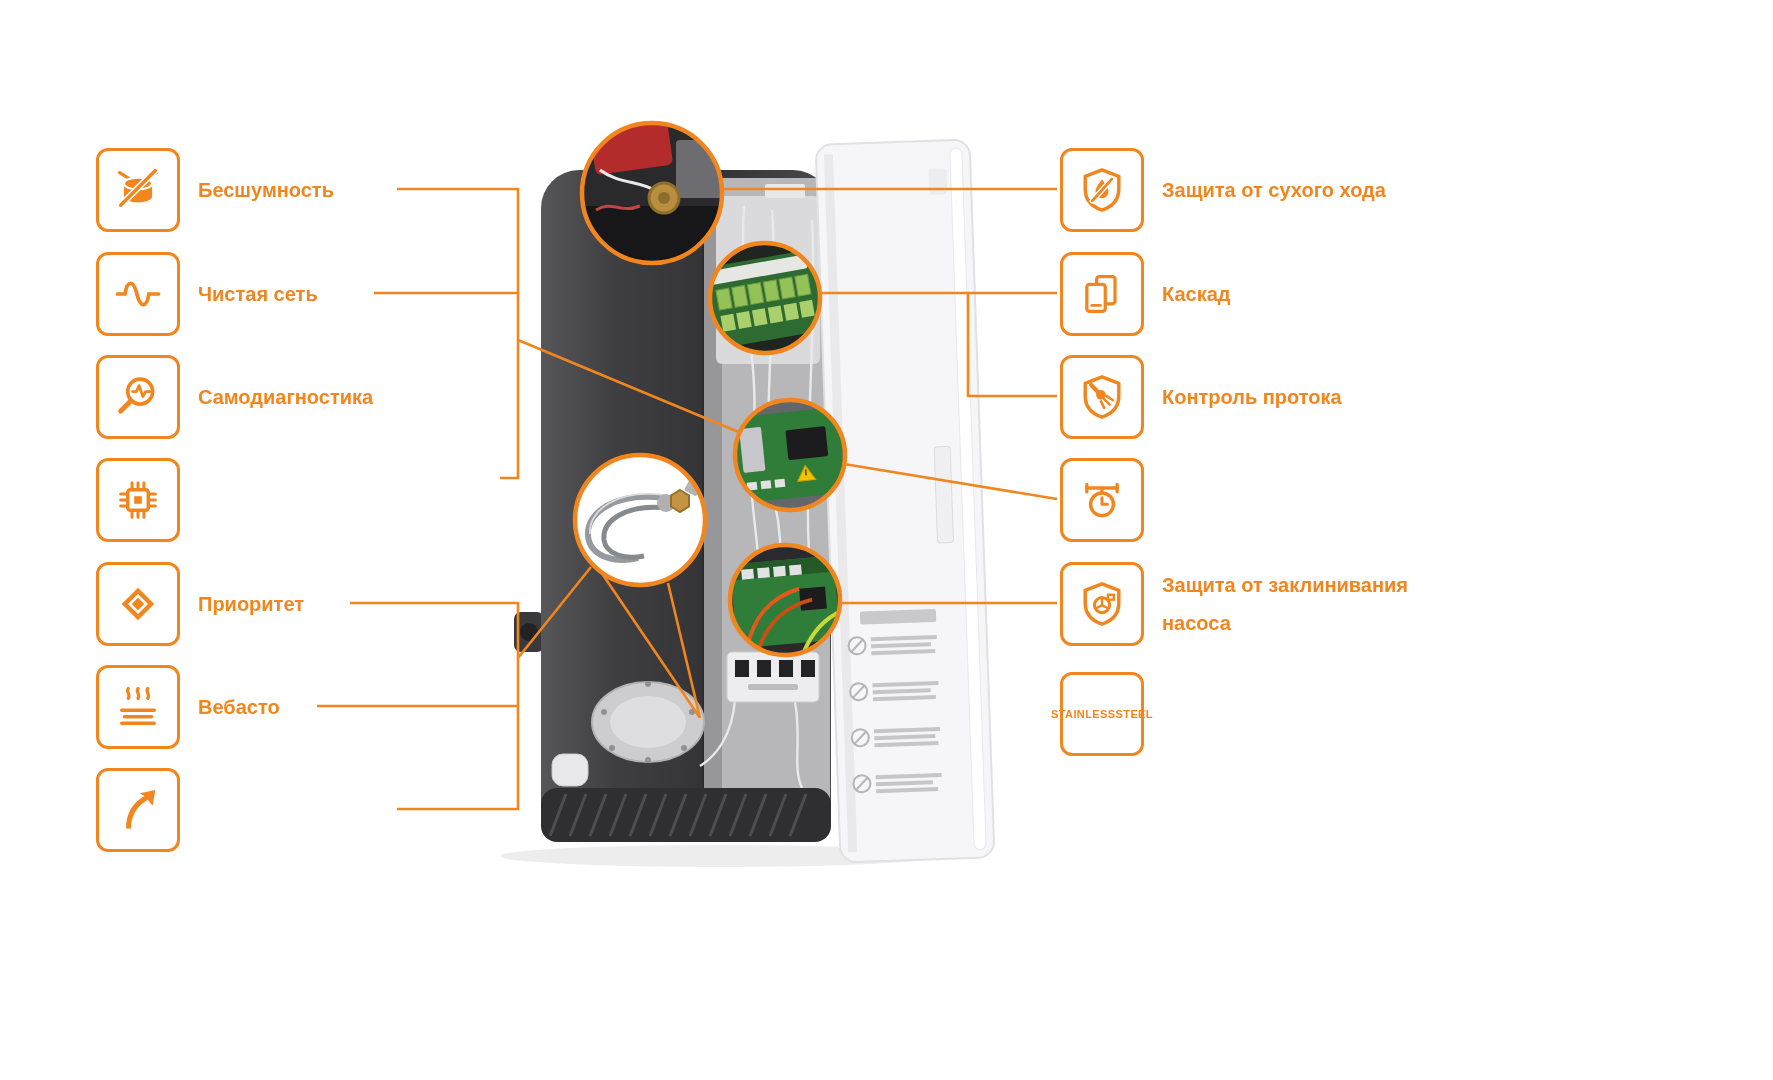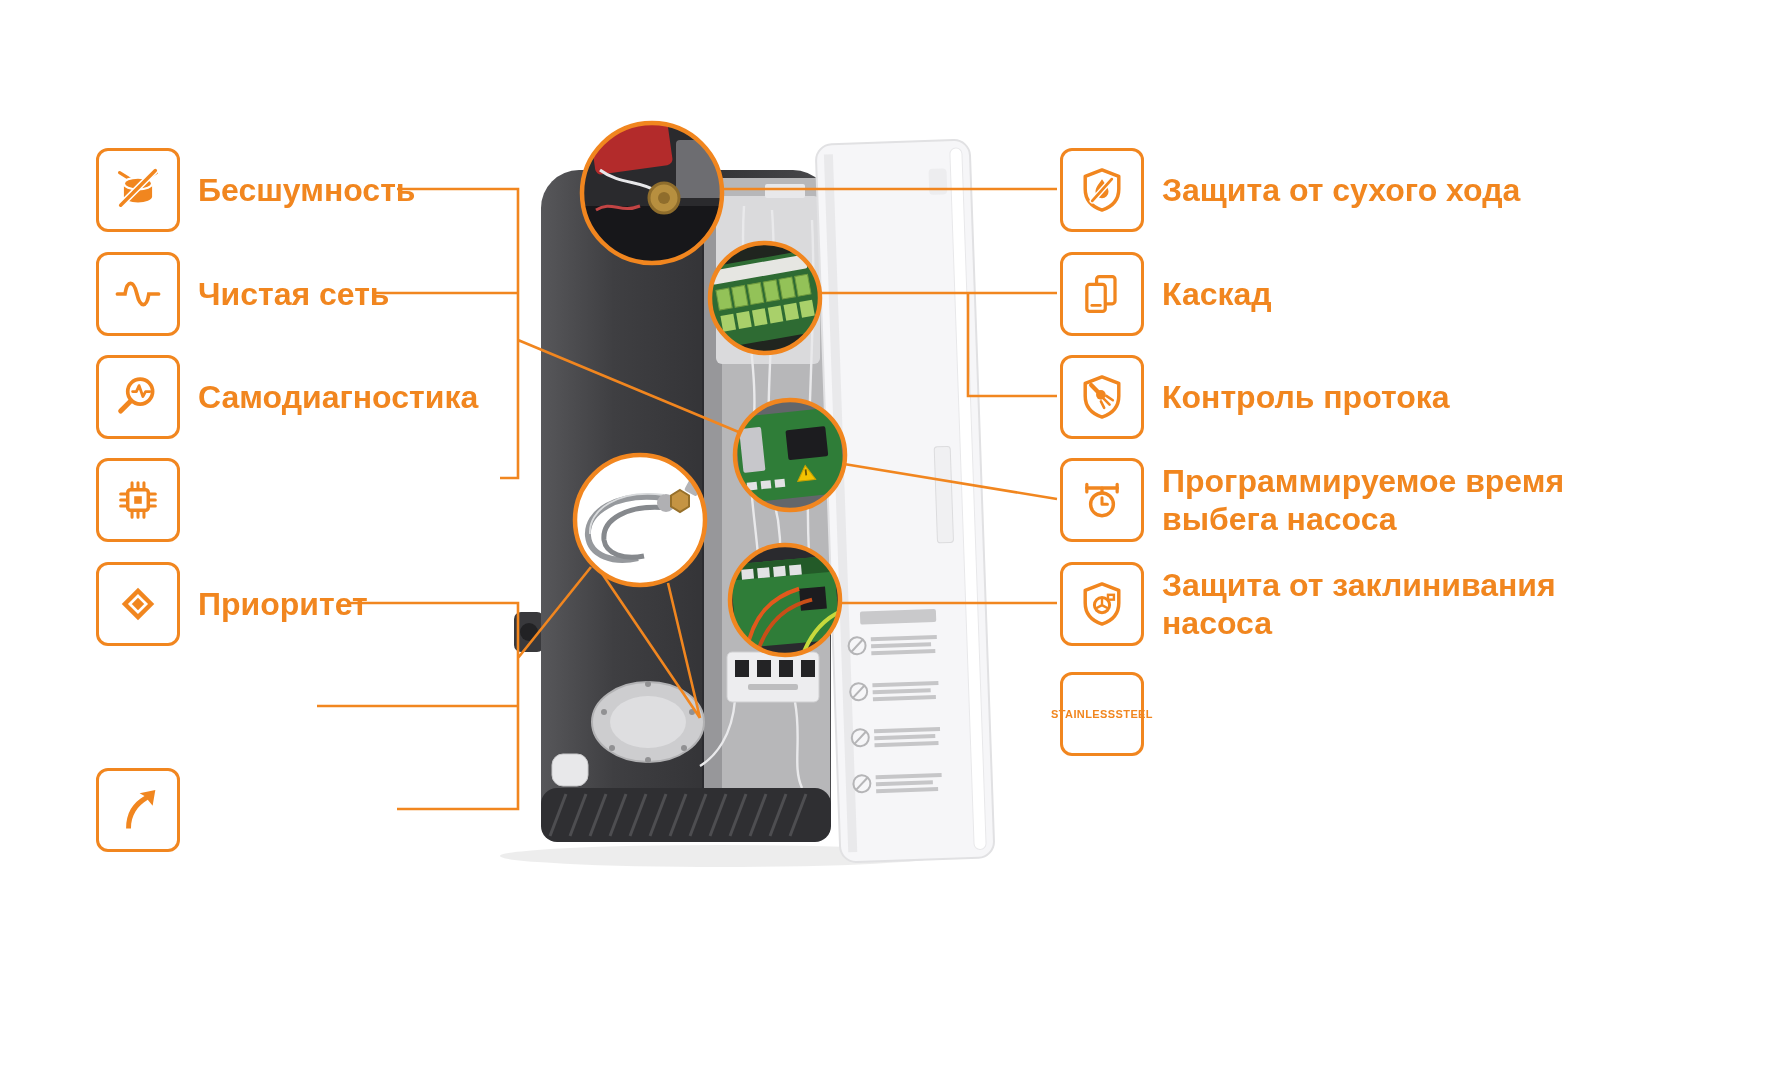--- a/index.html
+++ b/index.html
@@ -11,21 +11,21 @@
   .scene{position:absolute;left:0;top:0;width:1773px;height:1080px;}
   .feature{position:absolute;display:flex;align-items:center;gap:18px;z-index:2;}
   .feature.left{left:96px;}
   .feature.right{left:1060px;}
   .icon-box{
     width:84px;height:84px;box-sizing:border-box;border:3px solid var(--orange);
     border-radius:12px;background:#ffffff;display:flex;flex-direction:row;
     align-items:center;justify-content:center;flex:0 0 auto;
   }
   .label{
-    color:var(--orange);font-weight:bold;font-size:32px;line-height:38px;
+    color:var(--orange);font-weight:bold;font-size:20px;line-height:38px;
     white-space:pre-line;
   }
   .st-text{
     color:var(--orange);font-weight:bold;font-size:11px;line-height:13px;
     letter-spacing:.4px;text-align:center;
   }
   svg.icn{display:block;}
 </style>
 </head>
 <body>
@@ -267,20 +267,29 @@
   <div class="feature left" style="top:562px">
     <div class="icon-box">
       <svg class="icn" width="52" height="52" viewBox="0 0 48 48">
         <path d="M24 9 L39 24 24 39 9 24 Z" fill="#f1861f"></path>
         <path d="M24 16.5 L31.5 24 24 31.5 16.5 24 Z" fill="none" stroke="#ffffff" stroke-width="2.5"></path>
       </svg>
     </div>
     <div class="label">Приоритет</div>
   </div>
 
+  <div class="feature left" style="top:665px">
+    <div class="icon-box">
+      <svg class="icn" width="52" height="52" viewBox="0 0 48 48">
+        <path d="M15 7 c-2.5 3 2.5 5 0 9 M24 7 c-2.5 3 2.5 5 0 9 M33 7 c-2.5 3 2.5 5 0 9" fill="none" stroke="#f1861f" stroke-width="3" stroke-linecap="round"></path>
+        <path d="M9 27 H39 M11.5 33 H36.5 M9 39 H39" fill="none" stroke="#f1861f" stroke-width="3.2" stroke-linecap="round"></path>
+      </svg>
+    </div>
+    <div class="label">Вебасто</div>
+  </div>
 
   <div class="feature left" style="top:768px">
     <div class="icon-box">
       <svg class="icn" width="52" height="52" viewBox="0 0 48 48">
         <path d="M13 41 C13 27 19 17 30 11 L25.5 8.5 40 5.5 37.5 20 33 14.5 C23.5 20 17.5 29 17.5 41 Z" fill="#f1861f"></path>
       </svg>
     </div>
   </div>
 
   <div class="feature right" style="top:148px">
@@ -320,22 +329,20 @@
 
   <div class="feature right" style="top:458px">
     <div class="icon-box">
       <svg class="icn" width="52" height="52" viewBox="0 0 48 48">
         <path d="M10 13 H38" stroke="#f1861f" stroke-width="3.2" stroke-linecap="round"></path>
         <path d="M10 9.5 V16.5 M38 9.5 V16.5 M24 13 V17.5" stroke="#f1861f" stroke-width="3" stroke-linecap="round"></path>
         <circle cx="24" cy="28" r="10.5" fill="none" stroke="#f1861f" stroke-width="3.2"></circle>
         <path d="M24 28 V22 M24 28 L29 28" stroke="#f1861f" stroke-width="2.8" stroke-linecap="round"></path>
       </svg>
     </div>
-    <div class="label">Программируемое время
-выбега насоса</div>
   </div>
 
   <div class="feature right" style="top:562px">
     <div class="icon-box">
       <svg class="icn" width="52" height="52" viewBox="0 0 48 48">
         <path d="M24 5.5 L39.5 11.5 V23 C39.5 33 33 39.5 24 42.5 C15 39.5 8.5 33 8.5 23 V11.5 Z" fill="none" stroke="#f1861f" stroke-width="3.2" stroke-linejoin="round"></path>
         <circle cx="24" cy="25" r="7" fill="none" stroke="#f1861f" stroke-width="2.8"></circle>
         <path d="M24 25 L24 19.5 M24 25 L28.5 27.5 M24 25 L19.5 27.5" stroke="#f1861f" stroke-width="2.2" stroke-linecap="round"></path>
         <rect x="29.5" y="15.5" width="5.5" height="4.5" fill="none" stroke="#f1861f" stroke-width="2.2"></rect>
       </svg>

